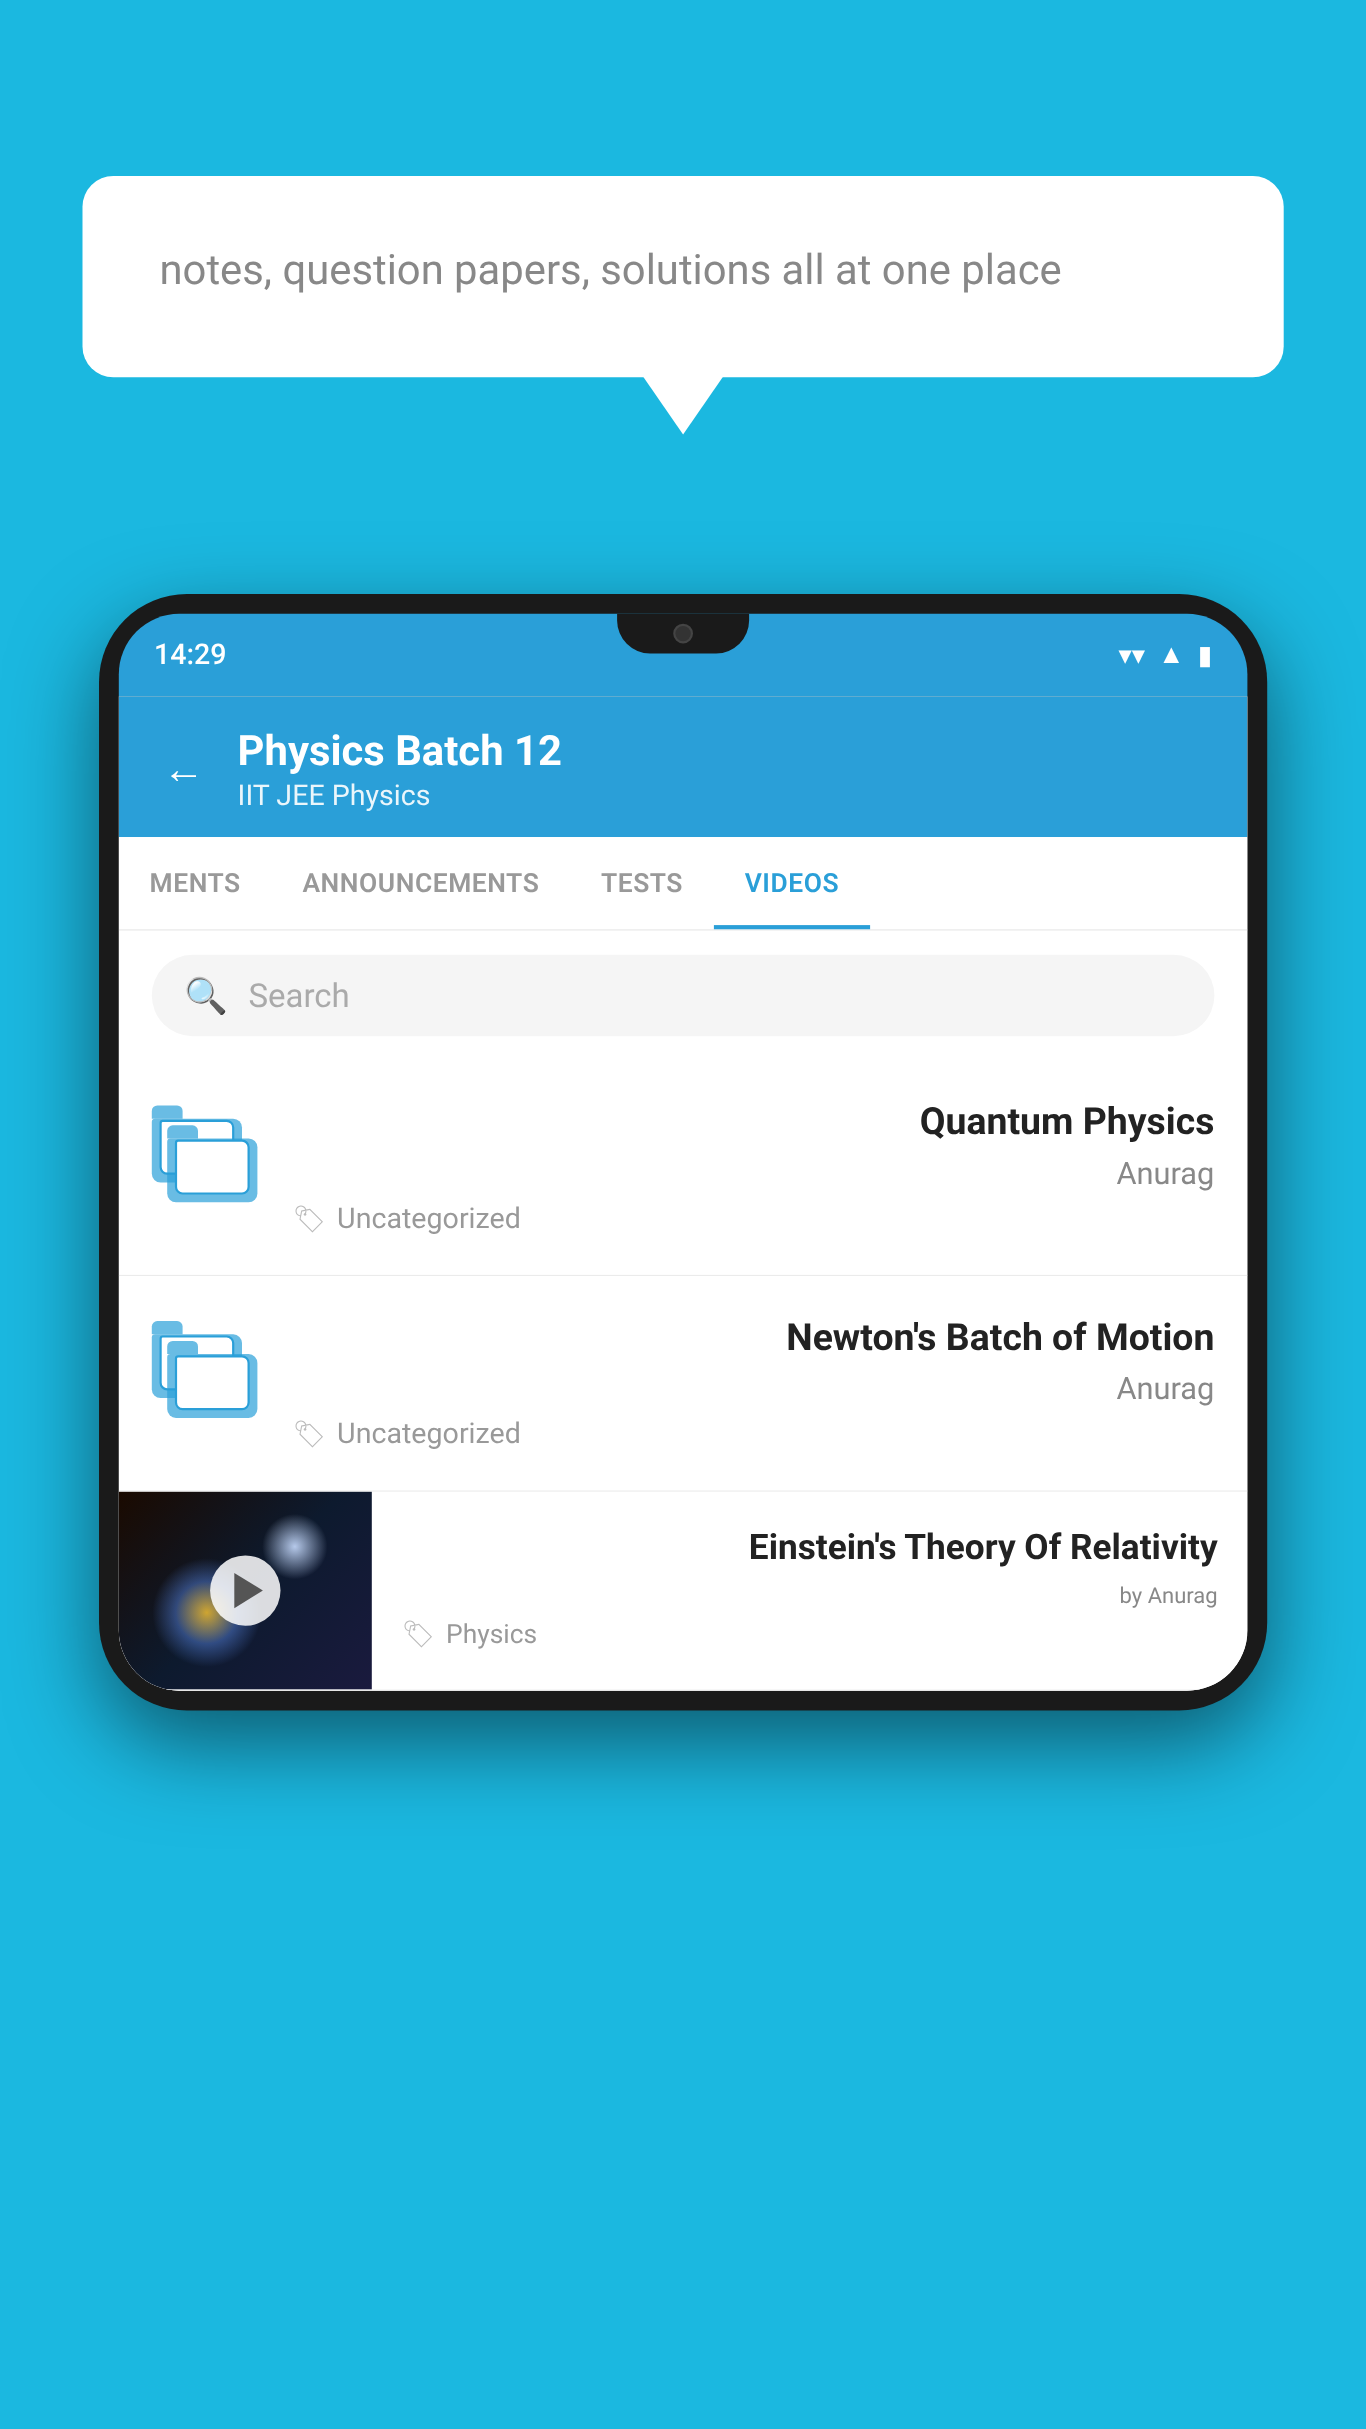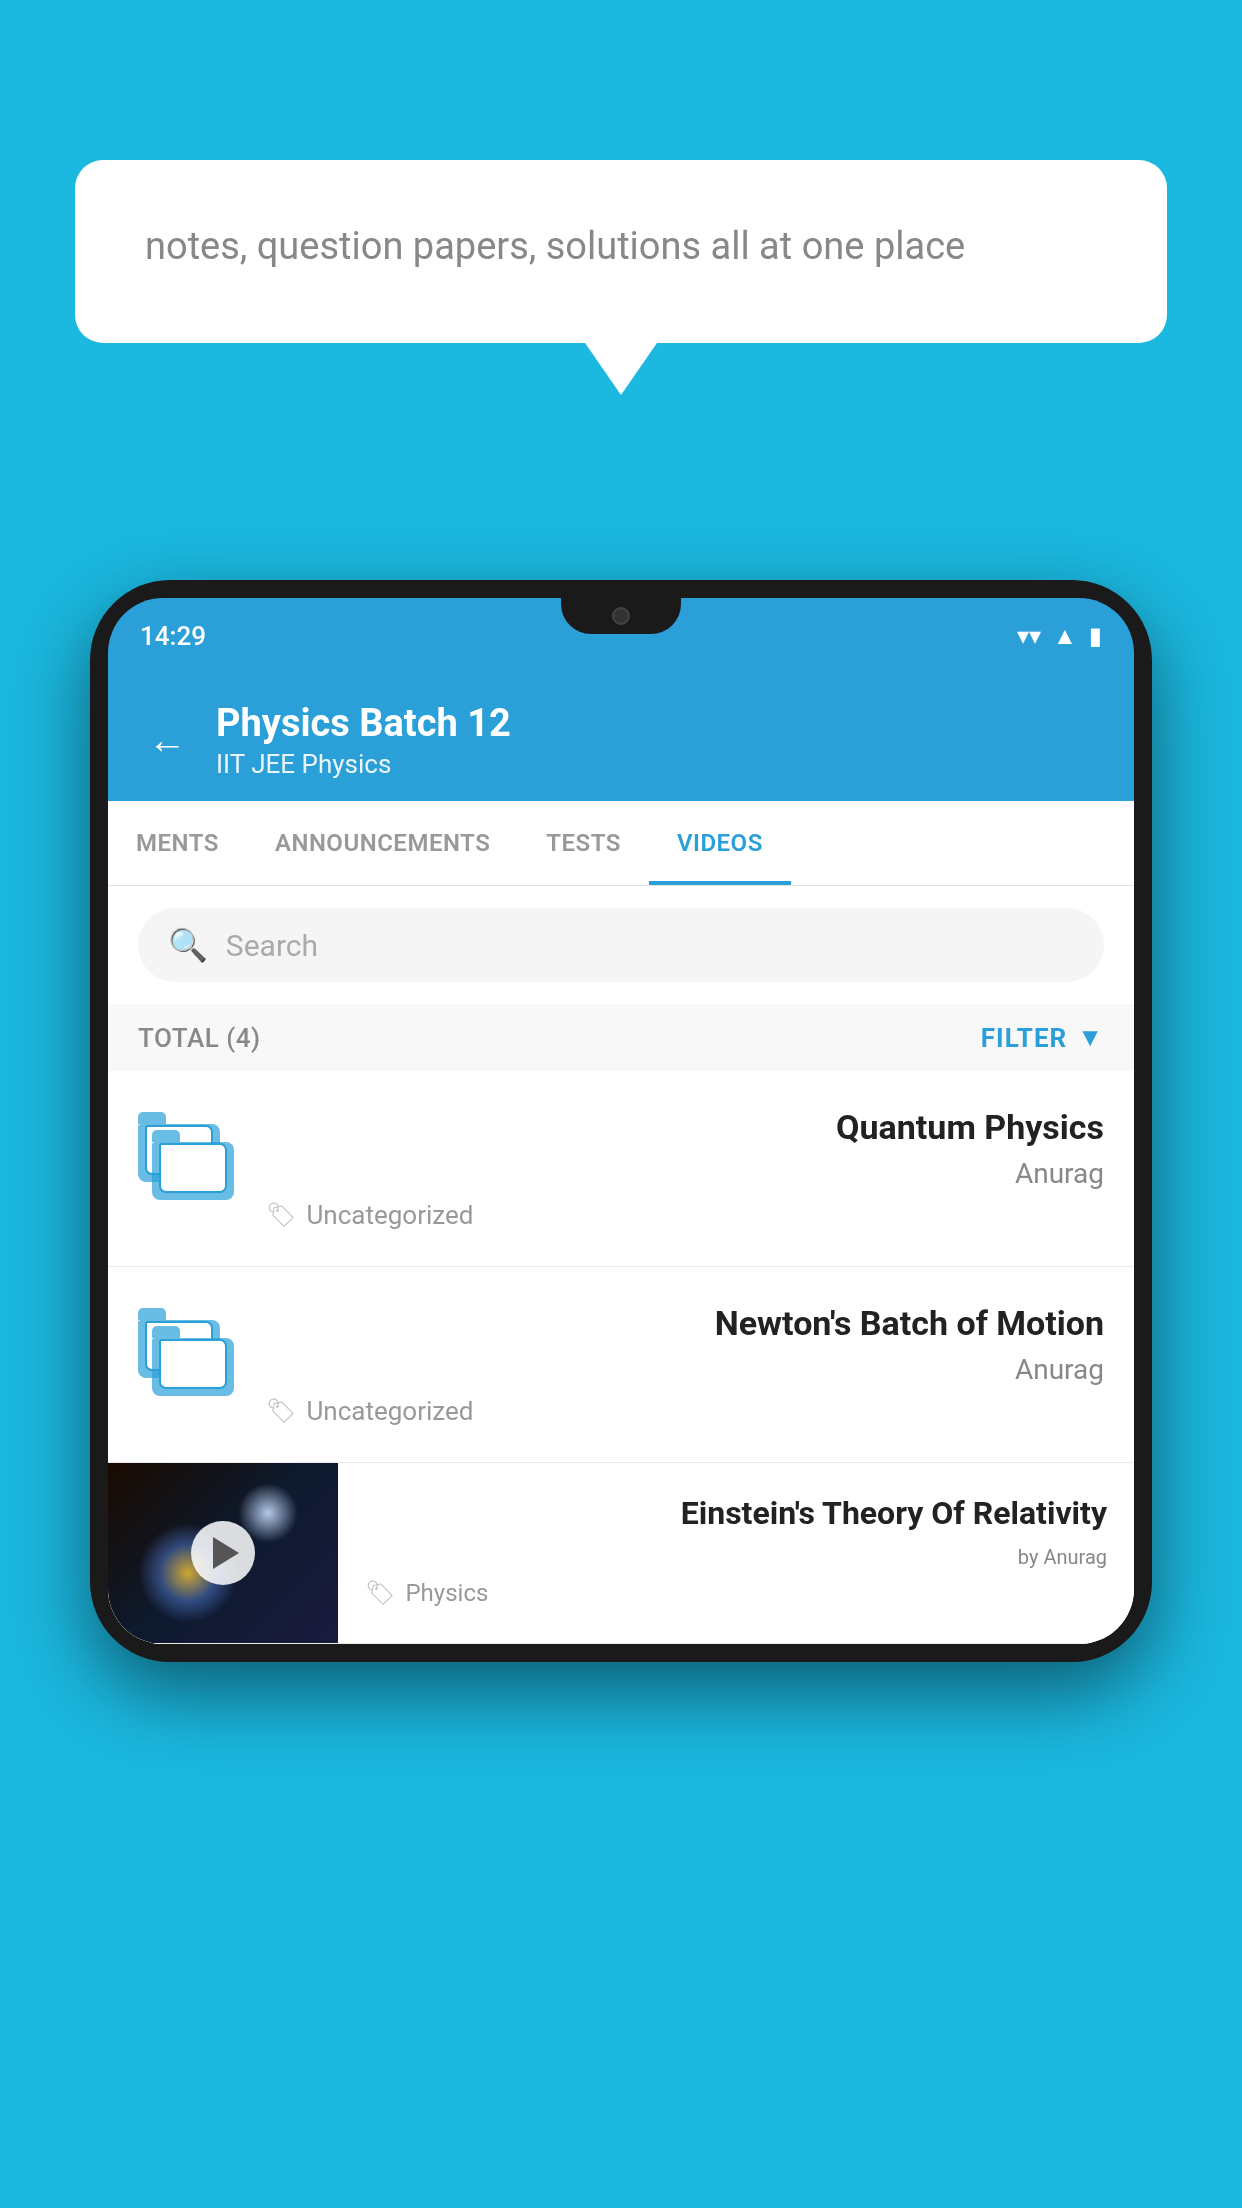--- a/index.html
+++ b/index.html
@@ -52,21 +52,20 @@
       line-height: 1.4;
     }
 
     
     .phone-wrapper {
       position: absolute;
       top: 540px;
       left: 90px;
       right: 90px;
       bottom: 0;
-      margin-top: 40px;
     }
 
     .phone {
       position: relative;
       width: 100%;
       background: #1a1a1a;
       border-radius: 80px;
       padding: 18px;
       box-shadow: 0 30px 80px rgba(0,0,0,0.5);
     }
@@ -494,27 +493,20 @@
         <div class="tab-item active">VIDEOS</div>
       </div>
 
       <div class="search-container">
         <div class="search-bar">
           <span class="search-icon-el">🔍</span>
           <span class="search-input-text">Search</span>
         </div>
       </div>
 
-      <div class="filter-row">
-        <span class="total-count">TOTAL (4)</span>
-        <div class="filter-btn">
-          <span>FILTER</span>
-          <span class="filter-funnel">▼</span>
-        </div>
-      </div>
 
       <div class="video-list">
 
         <div class="video-item">
           <div class="video-icon-box">
             <div class="double-folder">
               <div class="folder-2a">
                 <div class="f-tab"></div>
                 <div class="f-back"></div>
                 <div class="f-front"></div>

